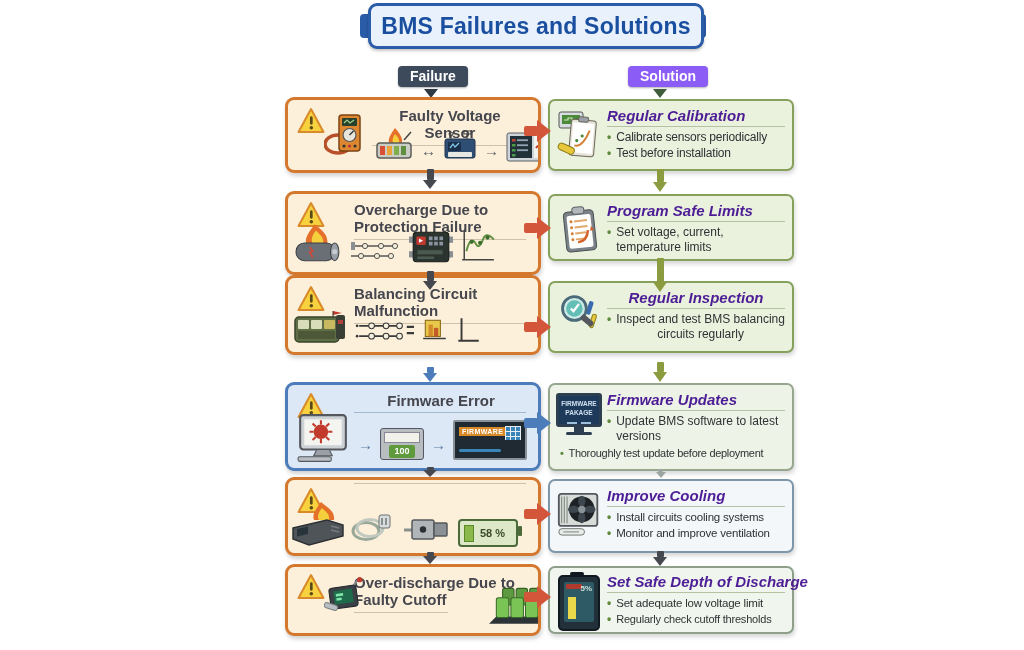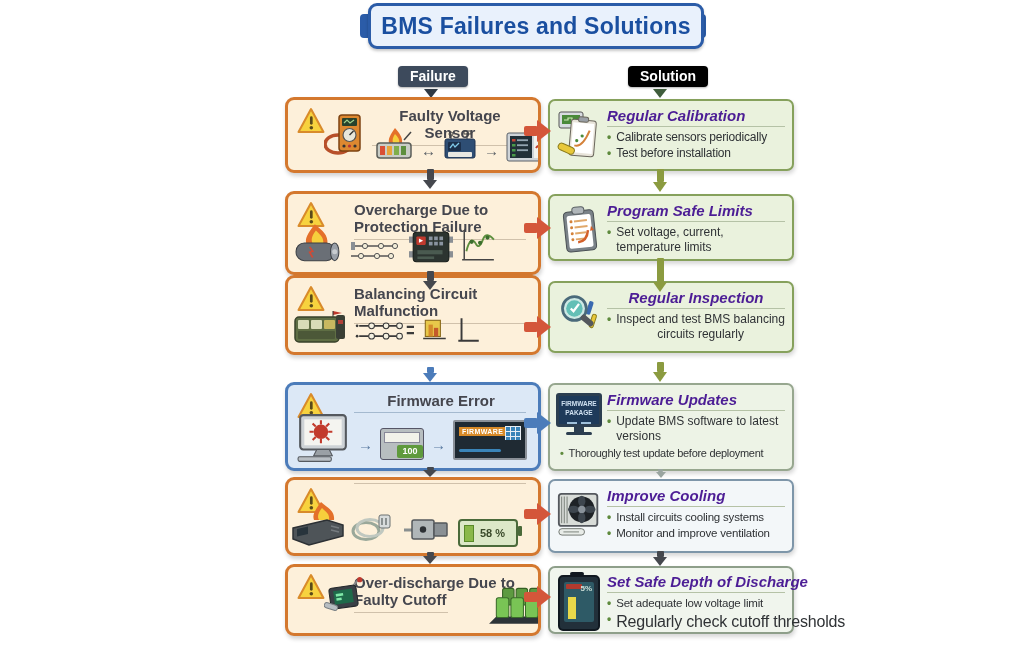--- a/index.html
+++ b/index.html
@@ -11,21 +11,21 @@
     background:#e9f1fc;border:3px solid #2b5ca8;border-radius:9px;
     display:flex;align-items:center;justify-content:center;
     box-shadow:0 2px 3px rgba(0,0,0,.22);}
   .titlebox .txt{font-size:23px;font-weight:bold;color:#1a4fa0;letter-spacing:.2px;}
   .ttab{position:absolute;top:14px;width:13px;height:24px;border-radius:4px;background:#2b5ca8;}
 
   
   .badge{position:absolute;top:66px;color:#fff;font-weight:bold;font-size:14px;
     padding:2px 12px 3px;border-radius:4px;box-shadow:0 1px 2px rgba(0,0,0,.3);}
   .badge.fail-b{background:#3d4a5c;}
-  .badge.sol-b{background:#000000;}
+  .badge.sol-b{background:#8b5cf6;}
   .btri{position:absolute;width:0;height:0;border-left:7px solid transparent;
     border-right:7px solid transparent;border-top:9px solid #2e3944;}
   .btri.green{border-top-color:#3f5d3c;}
 
   
   .fbox{position:absolute;left:285px;width:250px;border-radius:9px;
     border:3px solid #d4782e;background:#fdf0da;
     box-shadow:1px 3px 4px rgba(0,0,0,.18);overflow:hidden;}
   .fbox.blue{border-color:#4c7cba;background:#dce8f6;}
   .fbox .warn{position:absolute;left:8px;top:7px;}
@@ -63,21 +63,21 @@
   .ha.blu .stem{background:#4c7cba;} .ha.blu .head{border-left:14px solid #4c7cba;}
   .va{position:absolute;}
   .va .stem{position:absolute;left:0;top:0;width:7px;border-radius:1px;}
   .va .head{position:absolute;left:-4px;width:0;height:0;
     border-left:7.5px solid transparent;border-right:7.5px solid transparent;}
 
   
   .dev100{width:42px;height:30px;background:#b8bec0;border:1.5px solid #556;border-radius:3px;position:relative;}
   .dev100 .lcd{position:absolute;left:3px;top:3px;right:3px;height:9px;background:#f2f2ea;
     border:1px solid #889;}
-  .dev100 .pct{position:absolute;left:16px;bottom:1px;width:26px;height:13px;background:#5f9a3c;
+  .dev100 .pct{position:absolute;left:8px;bottom:1px;width:26px;height:13px;background:#5f9a3c;
     border-radius:2px;color:#fff;font-size:9px;font-weight:bold;text-align:center;line-height:13px;margin-top:20px;}
   .fwpanel{width:70px;height:36px;background:#1f2a33;border:2px solid #8a9098;border-radius:2px;position:relative;}
   .fwlabel{position:absolute;left:4px;top:5px;background:#d88a28;color:#fff;font-size:7px;
     font-weight:bold;padding:1px 3px;letter-spacing:.4px;}
   .fwgrid{position:absolute;right:4px;top:4px;width:16px;height:14px;background-color:#3a84b8;
     background-image:linear-gradient(#e8eef4 1px,transparent 1px),
                      linear-gradient(90deg,#e8eef4 1px,transparent 1px);
     background-size:5px 5px;}
   .fwbar{position:absolute;left:4px;bottom:6px;width:42px;height:3px;background:#3a84b8;border-radius:2px;}
   .fwmon{width:50px;}
@@ -598,21 +598,21 @@
       </div>
       <div class="sbody">
         <div class="stitle" style="white-space:nowrap;">Set Safe Depth of Discharge</div>
         <div class="sdiv"></div>
         <div class="bul nw">
             <span class="dot">•</span>
             <span class="bt" style="font-size:11.5px;">Set adequate low voltage limit</span>
           </div>
         <div class="bul nw">
             <span class="dot">•</span>
-            <span class="bt" style="font-size:16px;">Regularly check cutoff thresholds</span>
+            <span class="bt" style="font-size:11px;">Regularly check cutoff thresholds</span>
           </div>
       </div>
     </div>
   </div>
 
   <div class="ha red" style="left:524px;top:120px;">
       <div class="stem"></div>
       <div class="head"></div>
     </div>
   <div class="ha red" style="left:524px;top:217px;">

